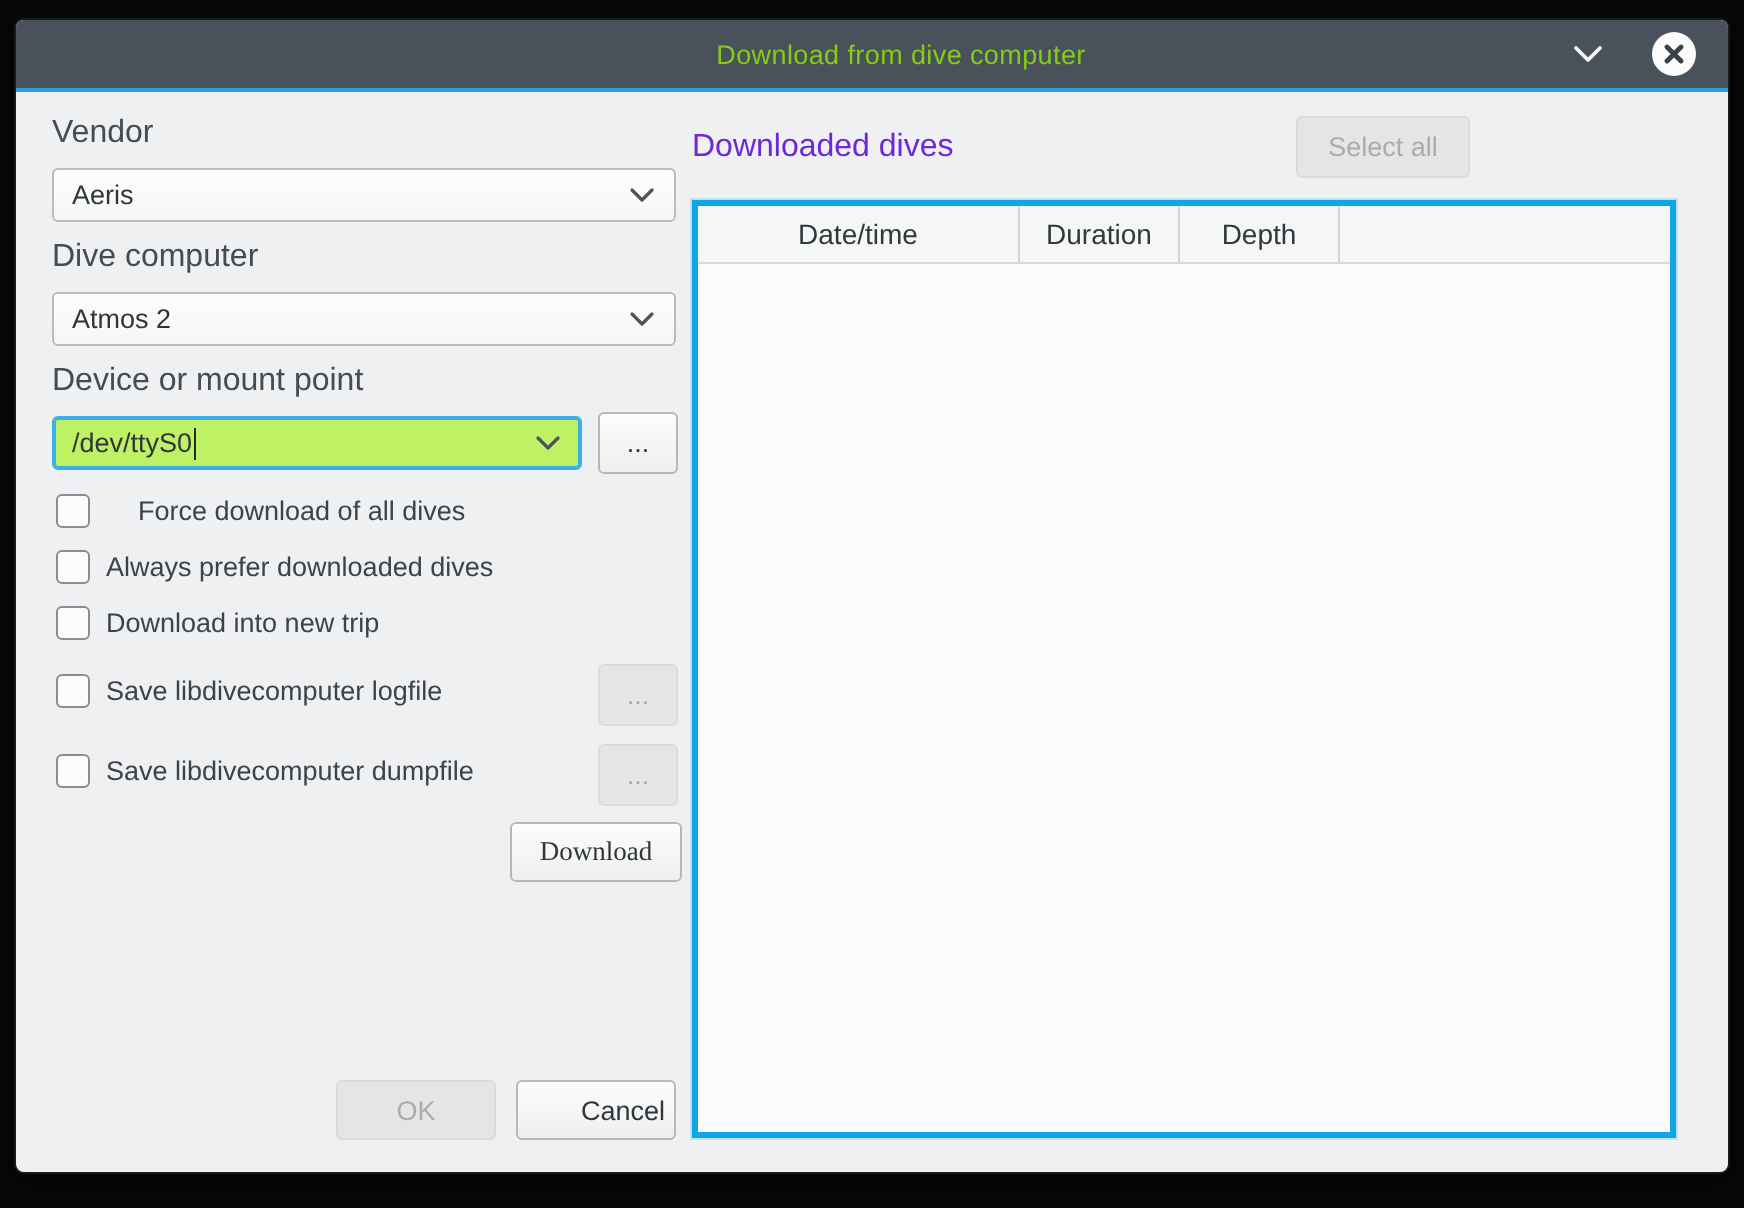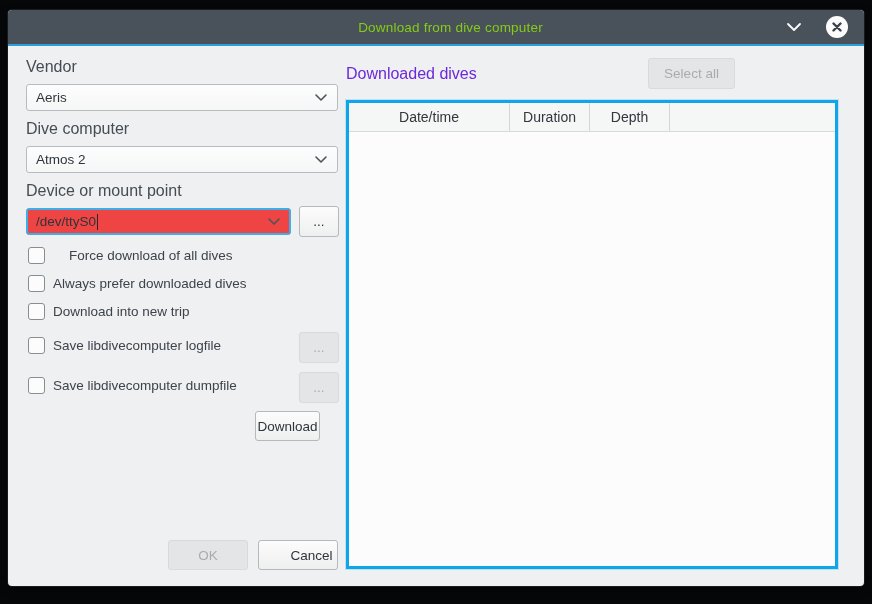--- a/index.html
+++ b/index.html
@@ -33,21 +33,21 @@
 
   .lbl{position:absolute;font-size:16px;color:#454c53;white-space:nowrap;}
 
   .combo{
     position:absolute;box-sizing:border-box;height:27px;border-radius:3px;
     border:1px solid #b9bcbe;background:linear-gradient(#fdfdfd,#f5f6f6);
     display:flex;align-items:center;padding:0 9px;font-size:13.5px;color:#2f353a;
   }
   .combo .spacer{flex:1;}
   .combo.focused{
-    background:#ef4444;border:1px solid #3daee9;box-shadow:0 0 0 1px #3daee9 inset;
+    background:#bef264;border:1px solid #3daee9;box-shadow:0 0 0 1px #3daee9 inset;
   }
   .caret{width:1px;height:16px;background:#23282c;margin-left:1px;}
 
   .btn{
     position:absolute;box-sizing:border-box;border-radius:3px;font-size:13.5px;
     border:1px solid #b6b9bb;background:linear-gradient(#fcfcfc,#eeefef);
     color:#2f353a;display:flex;align-items:center;justify-content:center;padding:0;
   }
   .btn.disabled{
     background:#e4e5e6;border:1px solid #d9dadb;color:#a9acae;
@@ -150,21 +150,21 @@
       <span class="check-label">Save libdivecomputer logfile</span>
     </div>
     <button class="btn disabled" style="left:291px;top:286px;width:40px;height:31px;">...</button>
 
     <div class="check-row" style="left:20px;top:330px;">
       <span class="checkbox"></span>
       <span class="check-label">Save libdivecomputer dumpfile</span>
     </div>
     <button class="btn disabled" style="left:291px;top:326px;width:40px;height:31px;">...</button>
 
-    <button class="btn" style="left:247px;top:365px;width:65px;height:30px;">Download</button>
+    <button class="btn" style="left:247px;top:365px;width:86px;height:30px;font-family:Liberation Serif, serif;">Download</button>
 
     <button class="btn disabled" style="left:160px;top:494px;width:80px;height:30px;">OK</button>
     <button class="btn" style="left:250px;top:494px;width:80px;height:30px;padding-left:27px;">Cancel</button>
 
     <span class="lbl" style="left:338px;top:19px;color:#6d28d9;">Downloaded dives</span>
     <button class="btn disabled" style="left:640px;top:12px;width:87px;height:31px;">Select all</button>
 
     <div class="dl-table">
       <div class="dl-header">
         <div class="dl-hcell" style="width:161px;">Date/time</div>

